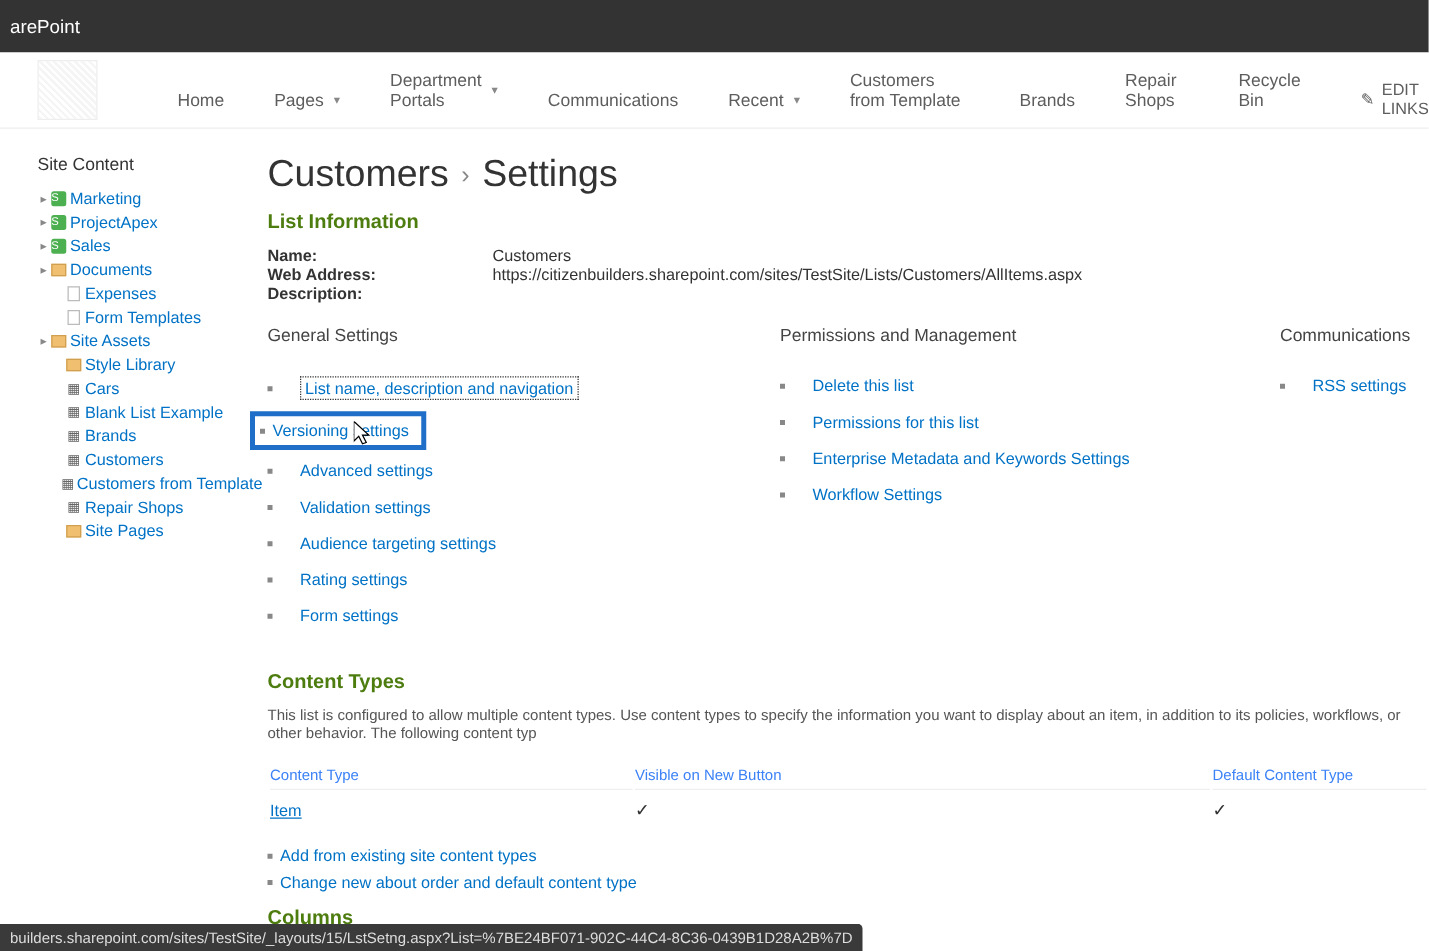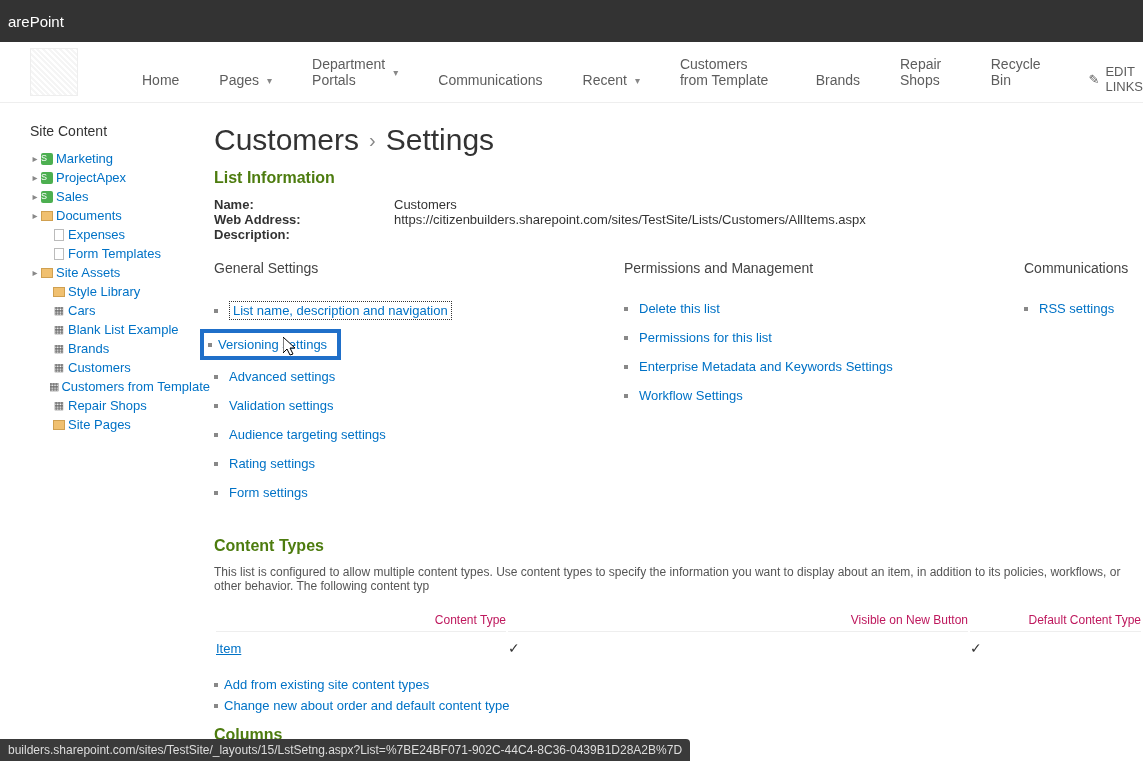--- a/index.html
+++ b/index.html
@@ -36,32 +36,32 @@
     .section-header { font-size: 16px; color: #4d7c0f; margin: 6px 0 10px 0; font-weight:bold;}
     
     .info-grid { display:grid; grid-template-columns: 180px 1fr; row-gap:0; margin-bottom: 18px; font-size:13px;}
     .info-grid .lbl { font-weight:bold; color:#333;}
     .info-grid .val { color:#333;}
     
     .cols3 { display:grid; grid-template-columns: 410px 400px 1fr; }
     .col-head { font-size:14px; color:#444; margin-bottom:18px;}
     
     .link-list { list-style:none; }
-    .link-list li { padding: 7px 0; display:flex; align-items:center; gap:11px; font-size:13px;}
+    .link-list li { padding: 7px 0; display:flex; align-items:center; gap:22px; font-size:13px;}
     .link-list li .bullet { width:4px; height:4px; background:#888;}
     .link-list li a { color: #0072c6; text-decoration:none; cursor:pointer;}
     .link-box-dotted { border:1px dotted #333; padding:1px 3px;}
     
     .highlight-box { border: 4px solid #1f6fc9; padding: 4px 10px 4px 4px; display:inline-flex; align-items:center; gap:6px; position:relative; left:-14px; margin: 2px 0;}
     .highlight-box a { text-decoration: underline; color:#0072c6;}
     
     .content-types-section { margin-top: 30px;}
     .para { font-size:12px; color:#555; margin:6px 0 14px 0;}
     .ct-table { width:100%; font-size:13px;}
-    .ct-table th { text-align:right; font-weight:normal; color:#be185d; font-size:12px; padding:4px 0; border-bottom: 1px solid #eee;}
+    .ct-table th { text-align:left; font-weight:normal; color:#3b82f6; font-size:12px; padding:4px 0; border-bottom: 1px solid #eee;}
     .ct-table td { padding:6px 0;}
     .check { font-size:14px; color:#333;}
     .ct-links { list-style:none; margin-top:10px; }
     .ct-links li { padding:3px 0; display:flex; align-items:center; gap:6px;}
     .ct-links li .bullet { width:4px; height:4px; background:#888;}
     .ct-links li a { color:#0072c6; font-size:13px;}
     
     .columns-section { margin-top:10px;}
     
     .status-bar { position:fixed; bottom:0; left:0; background:#3a3a3a; color:#ddd; font-size:12px; padding:4px 8px; border-radius: 0 4px 0 0;}

